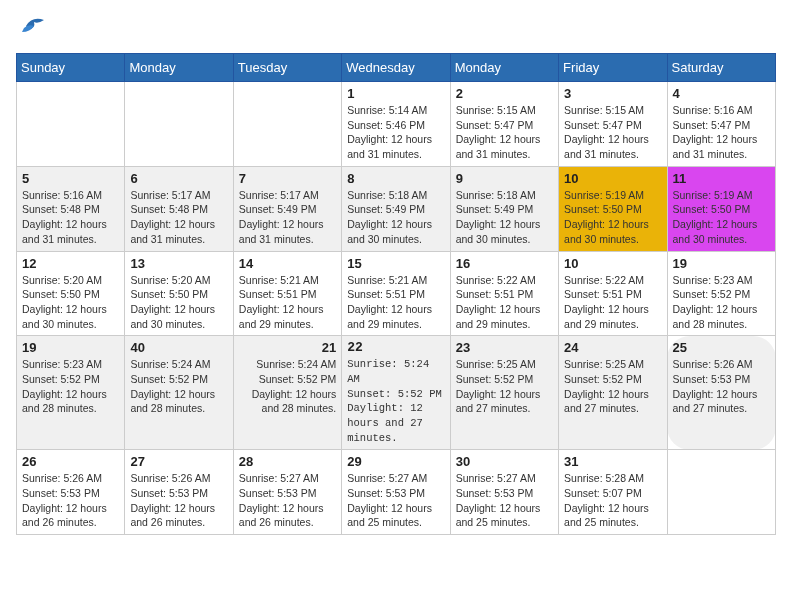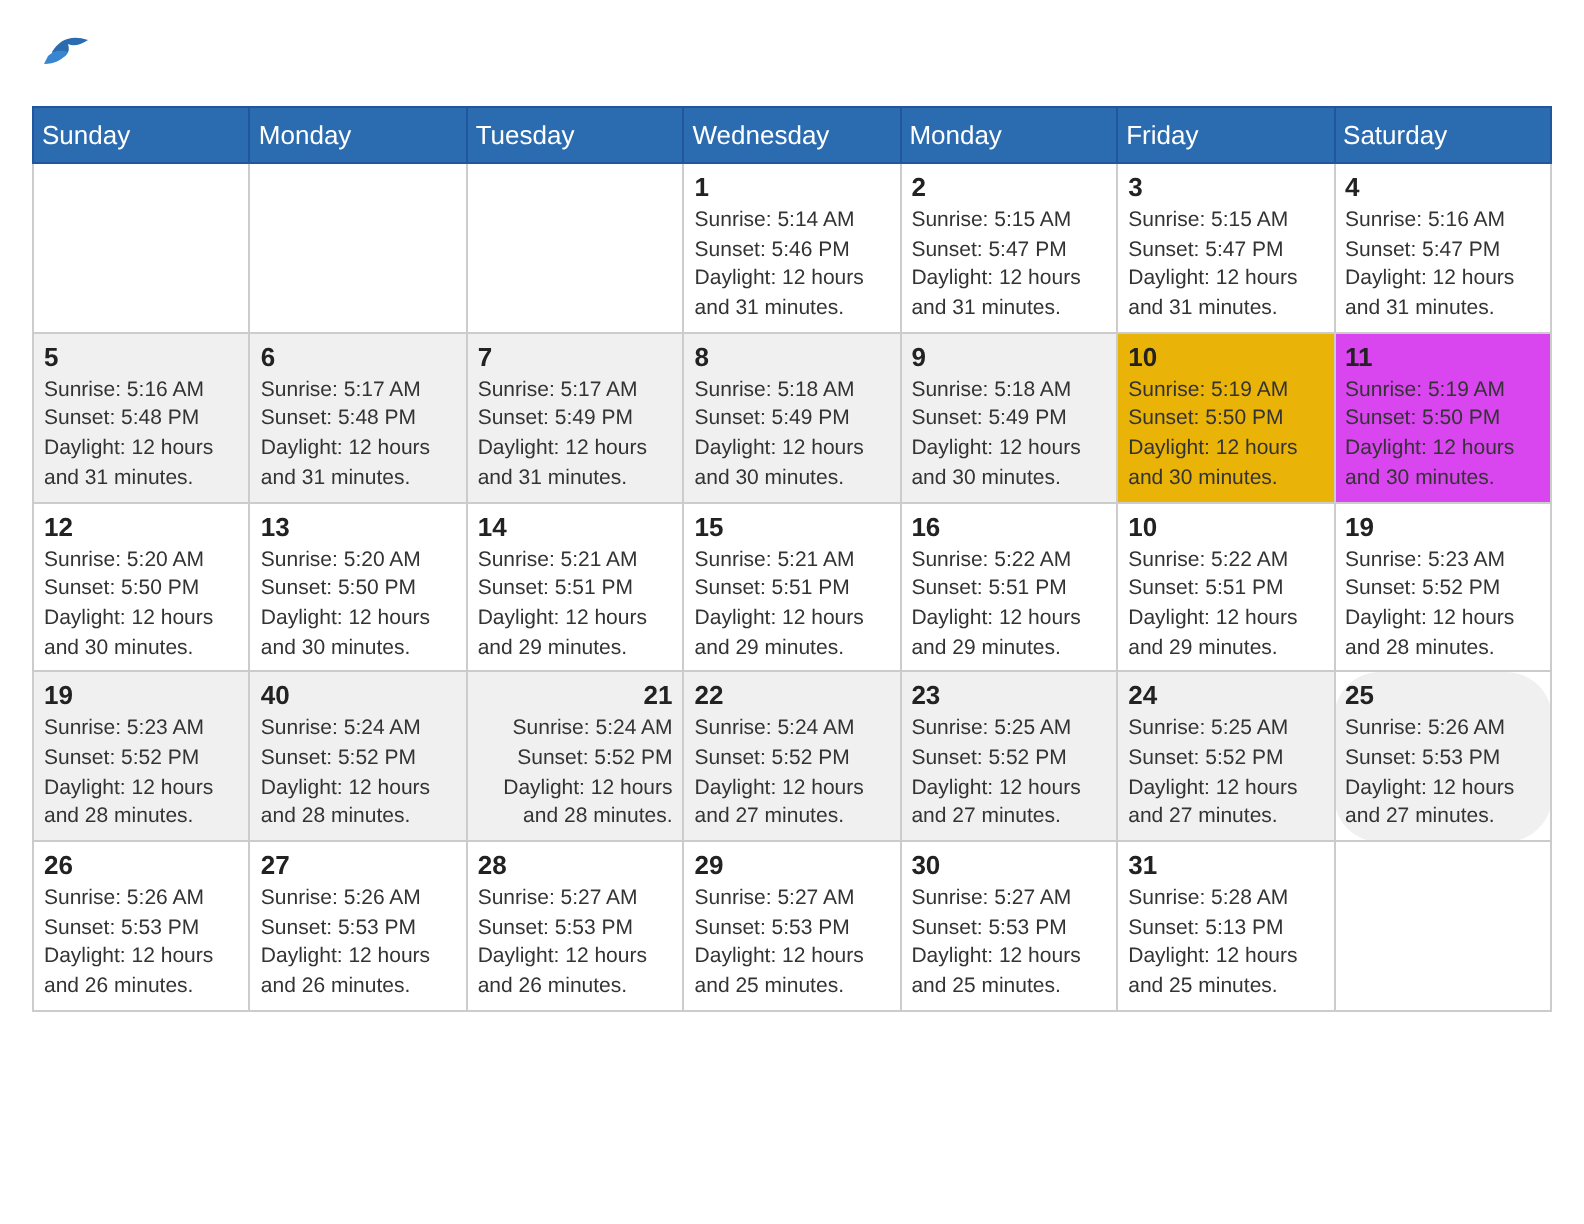--- a/index.html
+++ b/index.html
@@ -252,21 +252,21 @@
           <div class="day-info" style="white-space: pre-line;">Sunrise: 5:24 AM
 Sunset: 5:52 PM
 Daylight: 12 hours and 28 minutes.</div>
         </td>
         <td style="background: rgb(240, 240, 240); text-align: right;">
           <span class="day-number">21</span>
           <div class="day-info" style="white-space: pre-line;">Sunrise: 5:24 AM
 Sunset: 5:52 PM
 Daylight: 12 hours and 28 minutes.</div>
         </td>
-        <td style="background: rgb(240, 240, 240);">
+        <td style="background: rgb(240, 240, 240); font-family: Liberation Mono, monospace;">
           <span class="day-number">22</span>
           <div class="day-info" style="white-space: pre-line;">Sunrise: 5:24 AM
 Sunset: 5:52 PM
 Daylight: 12 hours and 27 minutes.</div>
         </td>
         <td style="background: rgb(240, 240, 240);">
           <span class="day-number">23</span>
           <div class="day-info" style="white-space: pre-line;">Sunrise: 5:25 AM
 Sunset: 5:52 PM
 Daylight: 12 hours and 27 minutes.</div>
@@ -311,19 +311,19 @@
         </td>
         <td>
           <span class="day-number">30</span>
           <div class="day-info" style="white-space: pre-line;">Sunrise: 5:27 AM
 Sunset: 5:53 PM
 Daylight: 12 hours and 25 minutes.</div>
         </td>
         <td>
           <span class="day-number">31</span>
           <div class="day-info" style="white-space: pre-line;">Sunrise: 5:28 AM
-Sunset: 5:13 PM
+Sunset: 5:07 PM
 Daylight: 12 hours and 25 minutes.</div>
         </td>
         <td class="empty-cell"></td>
       </tr>
     </tbody>
 </table>
 
 </body></html>

